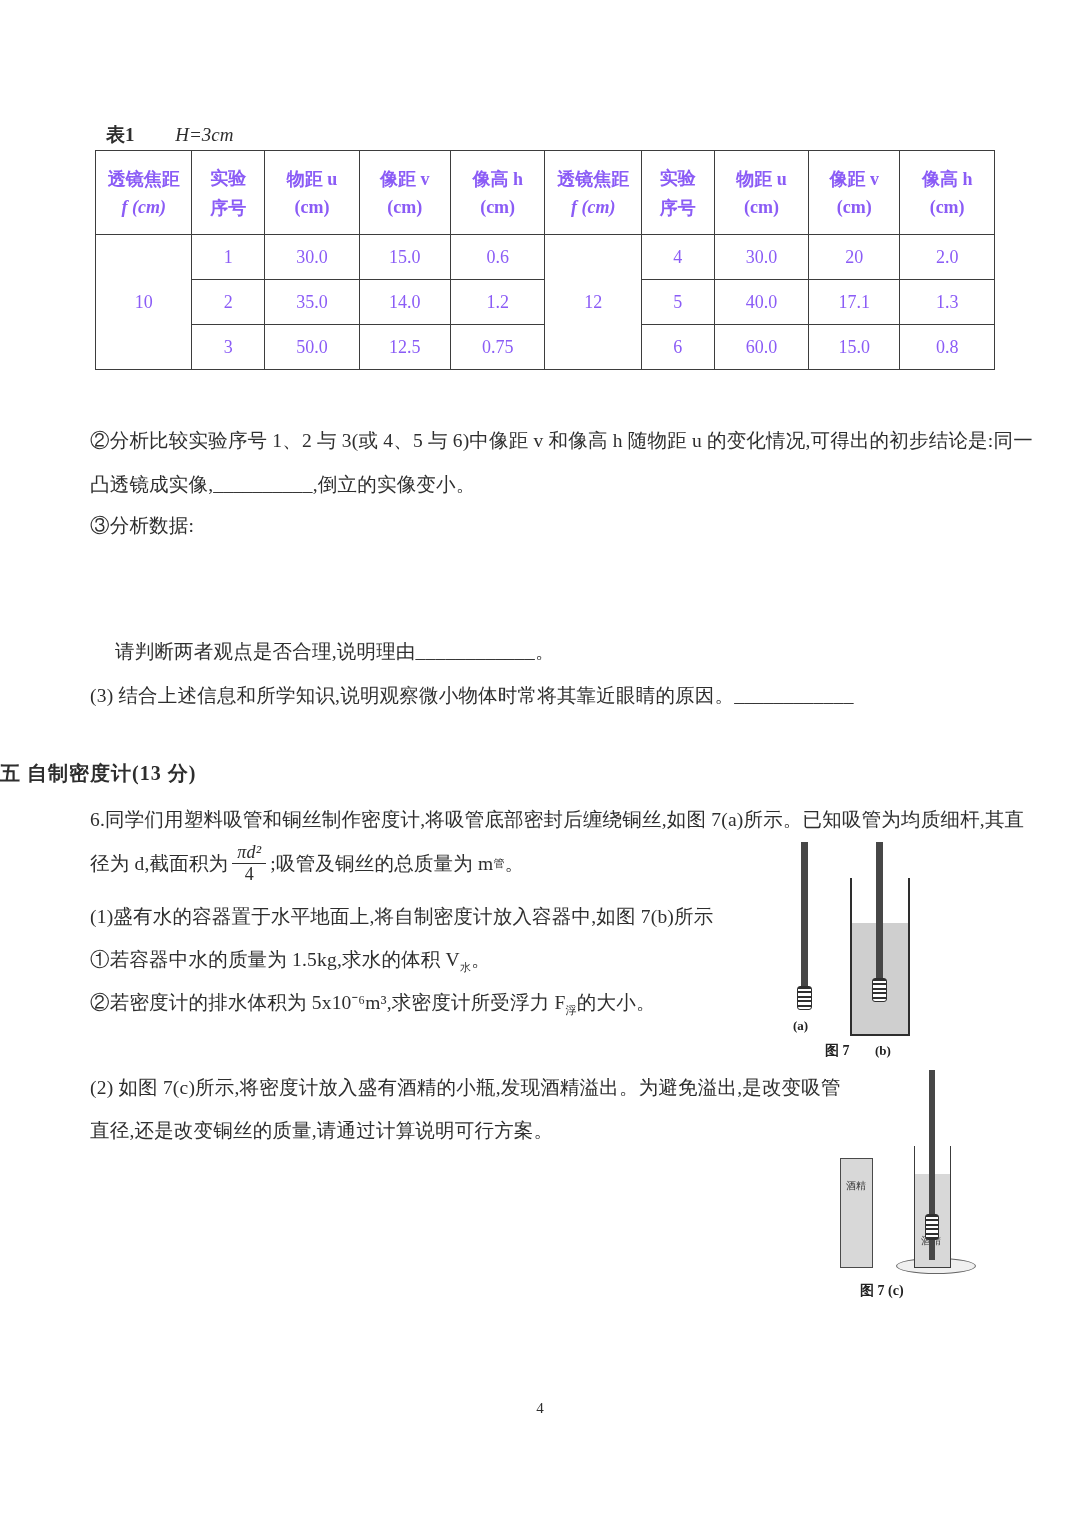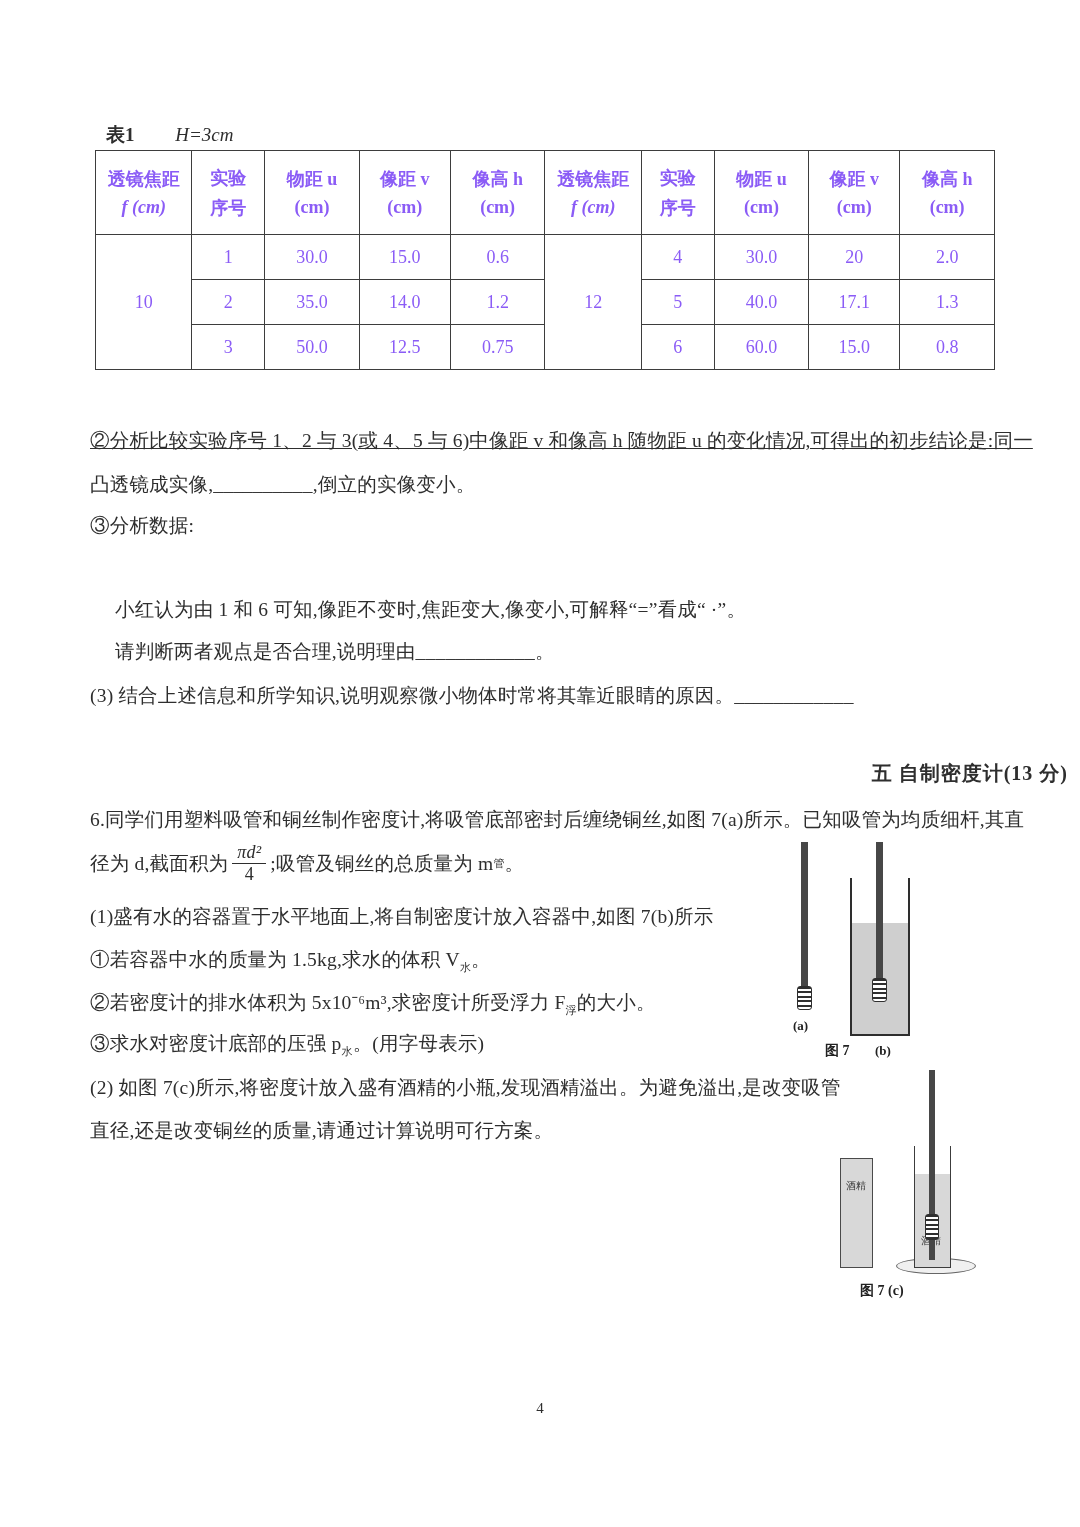--- a/index.html
+++ b/index.html
@@ -12,21 +12,21 @@
   table.lens { position:absolute; top:150px; left:95px; width:900px; border-collapse:collapse; table-layout:fixed; }
   table.lens th, table.lens td { border:1.7px solid #3d3d3d; text-align:center; vertical-align:middle; font-size:18px; color:#8b5cf6; }
   table.lens th { font-weight:bold; height:84px; padding:4px 2px; }
   table.lens td { height:45px; }
   .hdr-sub { font-weight:bold; margin-top:6px; }
   .hdr-sub.ital { font-style:italic; }
 
   
   .line { position:absolute; left:90px; font-size:19.5px; white-space:nowrap; letter-spacing:0.2px; }
   .line.indent { left:115px; }
-  .sec-title { position:absolute; top:760px; left:0; width:1068px; text-align:right; font-size:20px; font-weight:bold; letter-spacing:1px; }
+  .sec-title { position:absolute; top:760px; left:0; width:1068px; text-align:left; font-size:20px; font-weight:bold; letter-spacing:1px; }
 
   .frac { display:inline-block; text-align:center; vertical-align:middle; margin:0 4px; line-height:1.05; }
   .frac .num { display:block; font-style:italic; border-bottom:1.6px solid #2e2e2e; padding:0 5px 1px 5px; font-size:18px; }
   .frac .den { display:block; font-size:18px; padding-top:1px; }
   sub.cj { font-size:11px; vertical-align:sub; }
 
   
   .fig { position:absolute; }
   .straw { position:absolute; background:#474747; }
   .coil { position:absolute; background:repeating-linear-gradient(to bottom,#2f2f2f 0 2px,#ffffff 2px 4.5px); border:1px solid #2f2f2f; border-radius:3px; }
@@ -135,24 +135,23 @@
       <td>12.5</td>
       <td>0.75</td>
       <td>6</td>
       <td>60.0</td>
       <td>15.0</td>
       <td>0.8</td>
     </tr>
   </tbody>
     </table>
 
-  <div class="line" style="top:427px;text-decoration:underline;">②分析比较实验序号 1、2 与 3(或 4、5 与 6)中像距 v 和像高 h 随物距 u 的变化情况,可得出的初步结论是:同一</div>
+  <div class="line" style="top:427px;">②分析比较实验序号 1、2 与 3(或 4、5 与 6)中像距 v 和像高 h 随物距 u 的变化情况,可得出的初步结论是:同一</div>
   <div class="line" style="top:471px;">凸透镜成实像,__________,倒立的实像变小。</div>
   <div class="line" style="top:512px;">③分析数据:</div>
-  <div class="line indent" style="top:596px;">小红认为由 1 和 6 可知,像距不变时,焦距变大,像变小,可解释“=”看成“ ·”。</div>
   <div class="line indent" style="top:638px;">请判断两者观点是否合理,说明理由____________。</div>
   <div class="line" style="top:682px;">(3) 结合上述信息和所学知识,说明观察微小物体时常将其靠近眼睛的原因。____________</div>
 
   <div class="sec-title">五 自制密度计(13 分)</div>
 
   <div class="line" style="top:806px;">6.同学们用塑料吸管和铜丝制作密度计,将吸管底部密封后缠绕铜丝,如图 7(a)所示。已知吸管为均质细杆,其直</div>
   <div class="line" style="top:843px; display:flex; align-items:center;">
     <span>径为 d,截面积为</span>
     <span class="frac">
       <span class="num">πd²</span>
@@ -162,23 +161,20 @@
     <sub class="cj">管</sub>
     <span>。</span>
   </div>
   <div class="line" style="top:903px;">(1)盛有水的容器置于水平地面上,将自制密度计放入容器中,如图 7(b)所示</div>
   <div class="line" style="top:946px;">
     <span>①若容器中水的质量为 1.5kg,求水的体积 V</span><sub class="cj">水</sub><span>。</span>
   </div>
   <div class="line" style="top:988px;">
     <span>②若密度计的排水体积为 5x10⁻⁶m³,求密度计所受浮力 F</span><sub class="cj">浮</sub><span>的大小。</span>
   </div>
-  <div class="line" style="top:1030px;">
-    <span>③求水对密度计底部的压强 p</span><sub class="cj">水</sub><span>。(用字母表示)</span>
-  </div>
   <div class="line" style="top:1074px;">(2) 如图 7(c)所示,将密度计放入盛有酒精的小瓶,发现酒精溢出。为避免溢出,是改变吸管</div>
   <div class="line" style="top:1117px;">直径,还是改变铜丝的质量,请通过计算说明可行方案。</div>
 
   <div class="fig" style="left:785px; top:838px; width:215px; height:230px;">
     <div class="straw" style="left:16px; top:4px; width:7px; height:168px;"></div>
     <div class="coil" style="left:12px; top:148px; width:15px; height:24px;"></div>
     <div class="fig-lab" style="left:8px; top:180px;">(a)</div>
 
     <div class="beaker" style="left:65px; top:40px; width:60px; height:158px;">
       <div class="water" style="top:45px;"></div>

